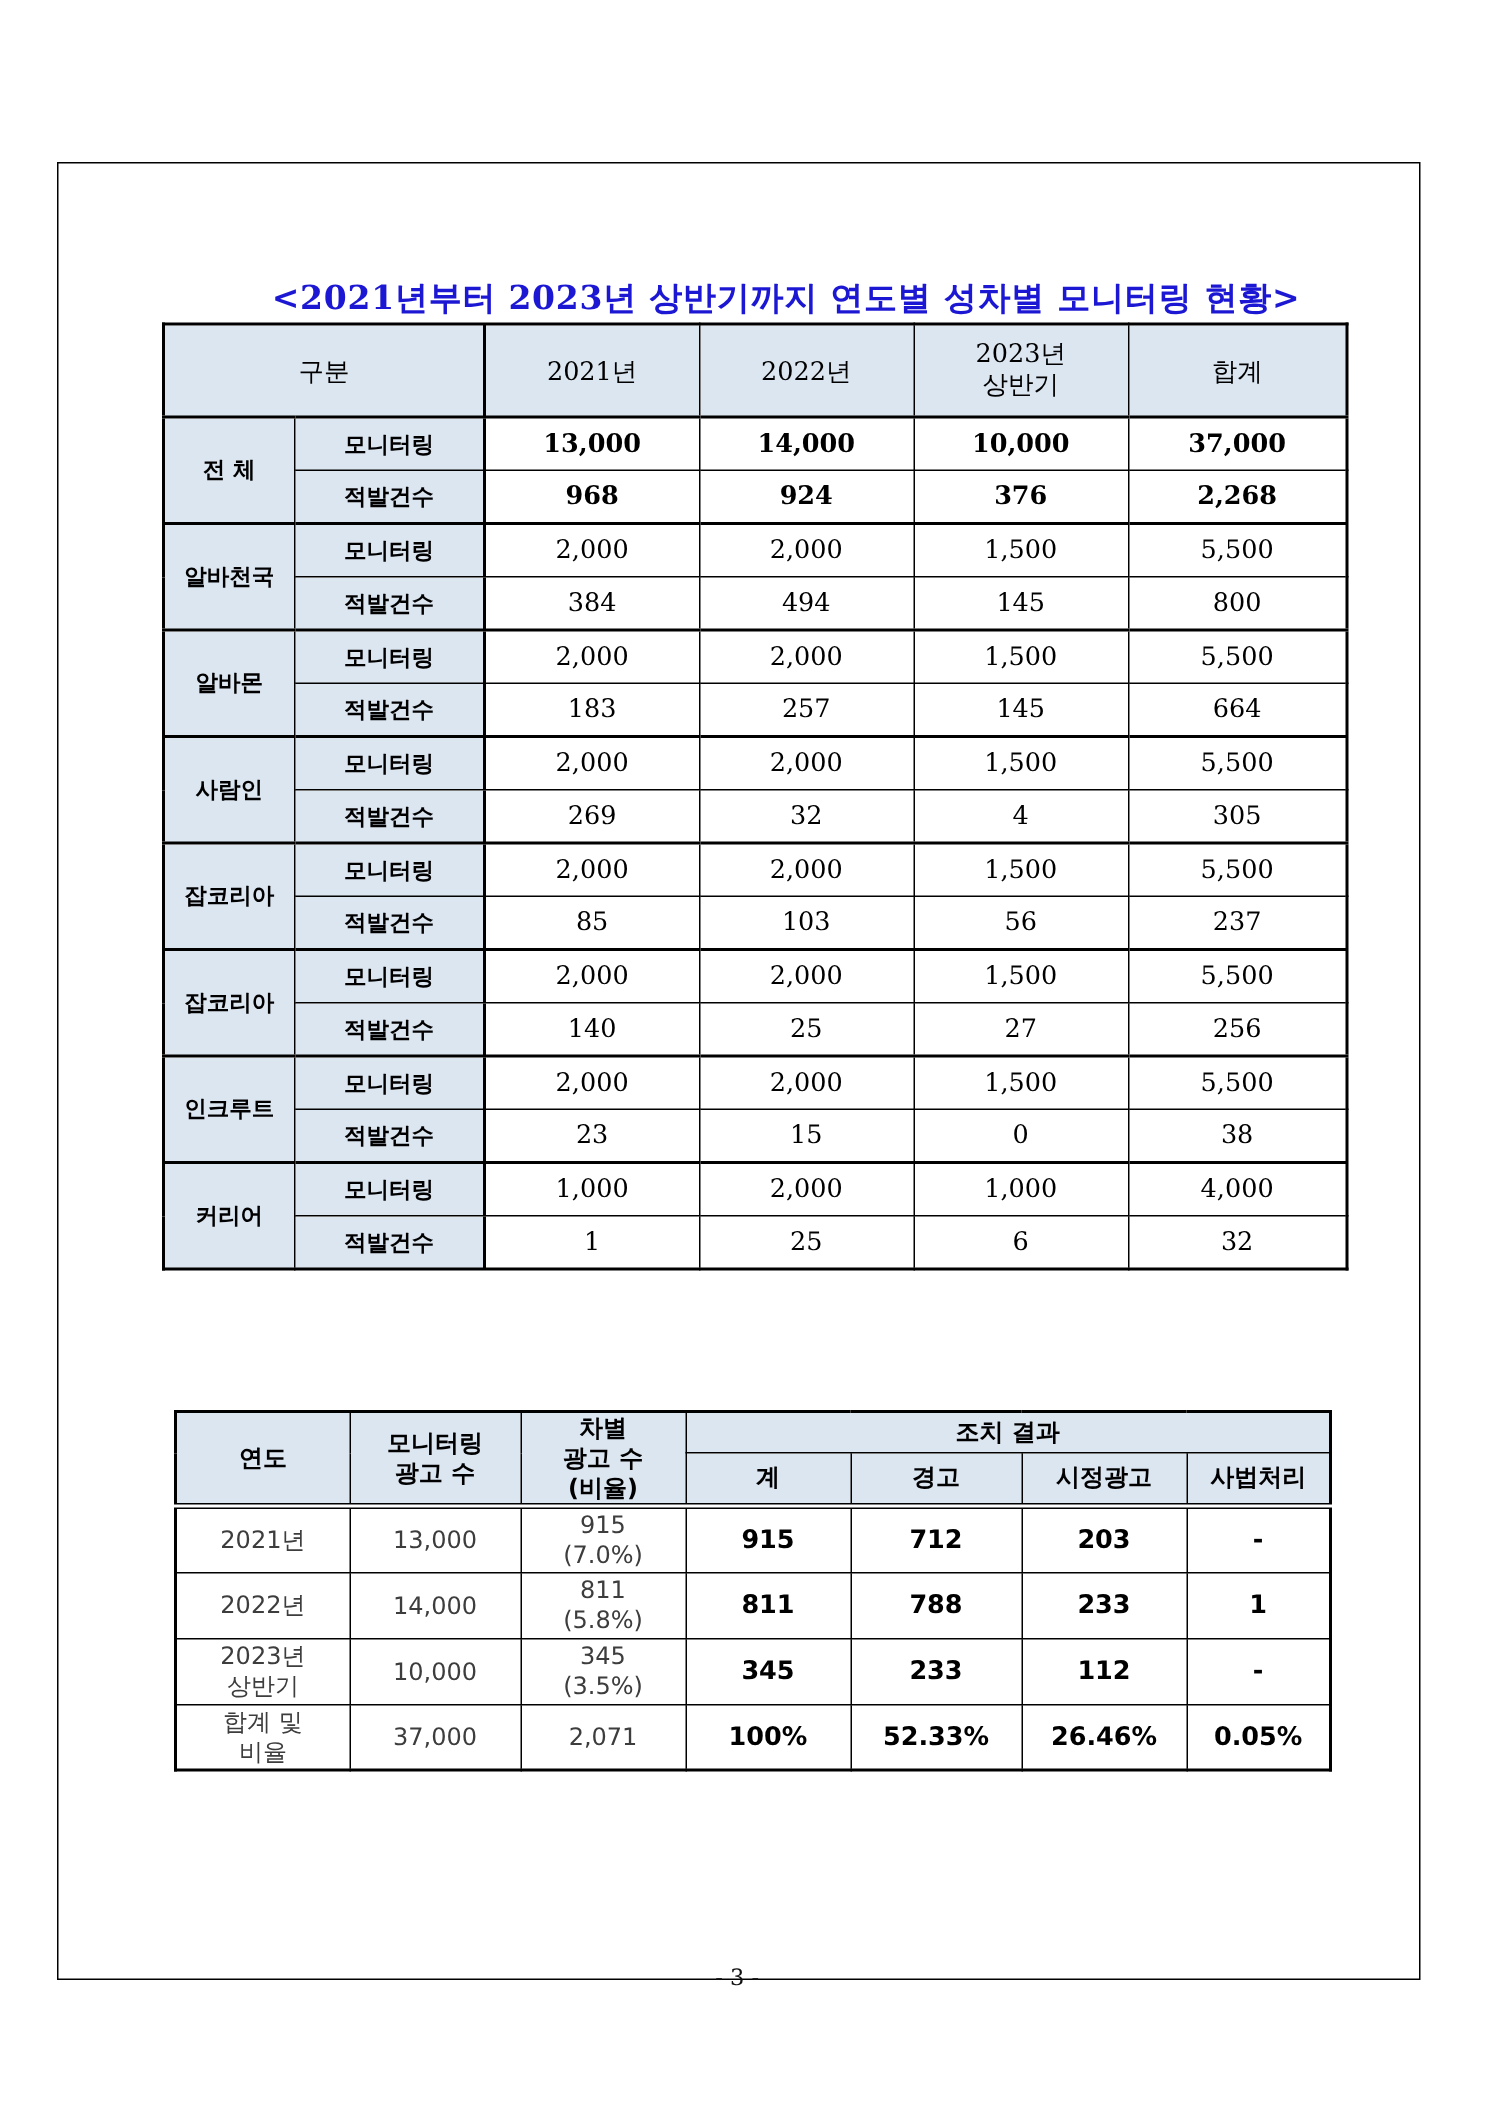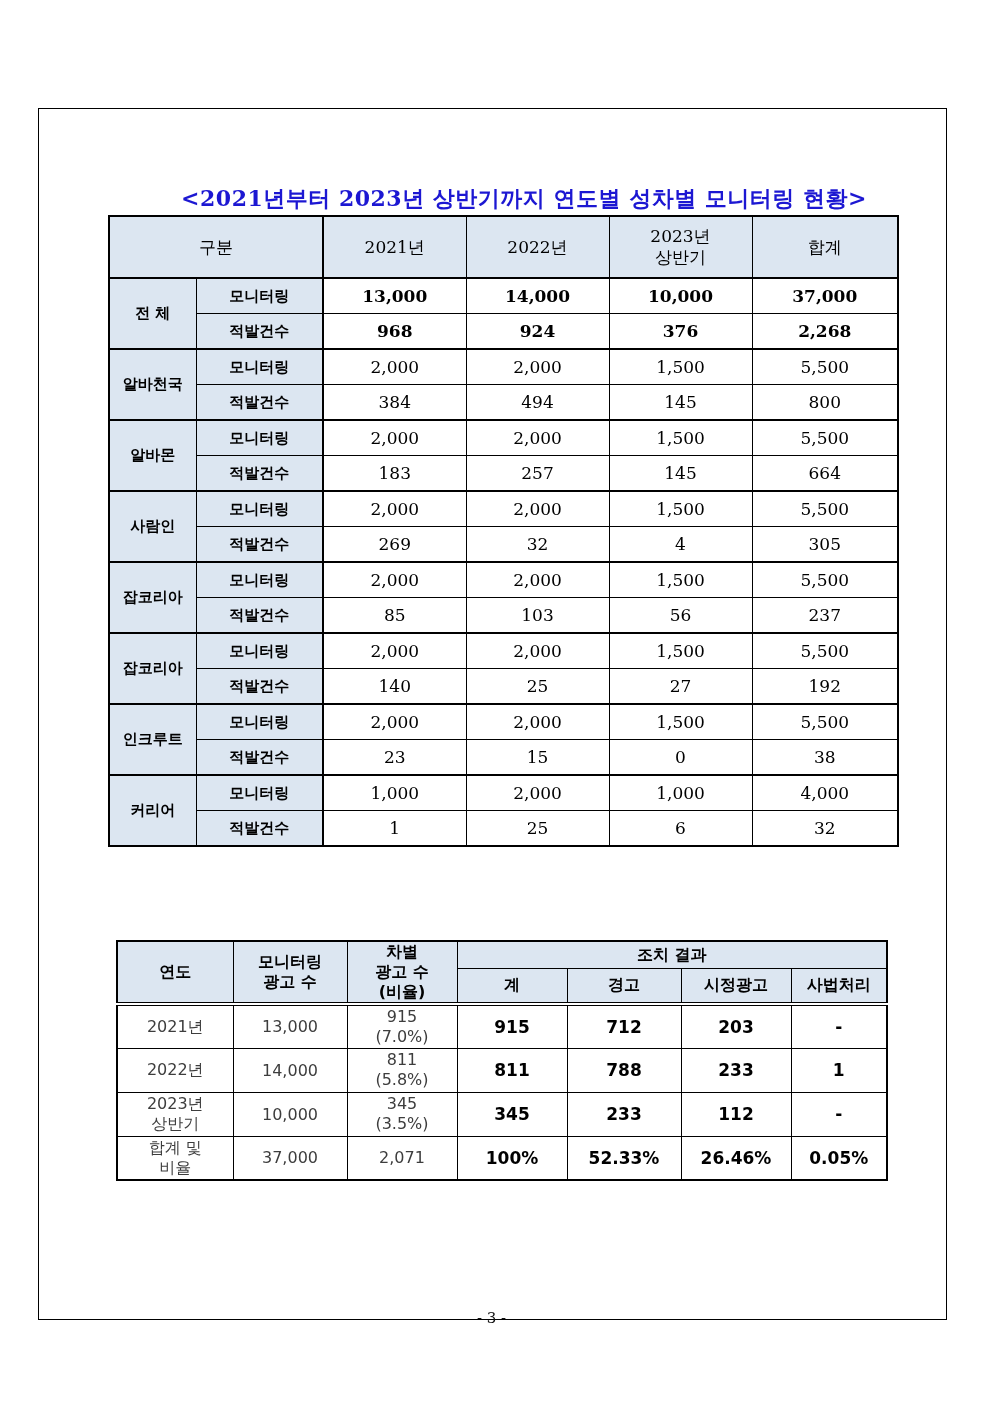--- a/index.html
+++ b/index.html
@@ -156,21 +156,21 @@
       <td class="val1">2,000</td>
       <td>2,000</td>
       <td>1,500</td>
       <td>5,500</td>
     </tr>
     <tr>
       <th class="sublabel">적발건수</th>
       <td class="val1">140</td>
       <td>25</td>
       <td>27</td>
-      <td>192</td>
+      <td>256</td>
     </tr>
 
     <tr class="gfirst">
       <th class="glabel" rowspan="2">인크루트</th>
       <th class="sublabel">모니터링</th>
       <td class="val1">2,000</td>
       <td>2,000</td>
       <td>1,500</td>
       <td>5,500</td>
     </tr>

